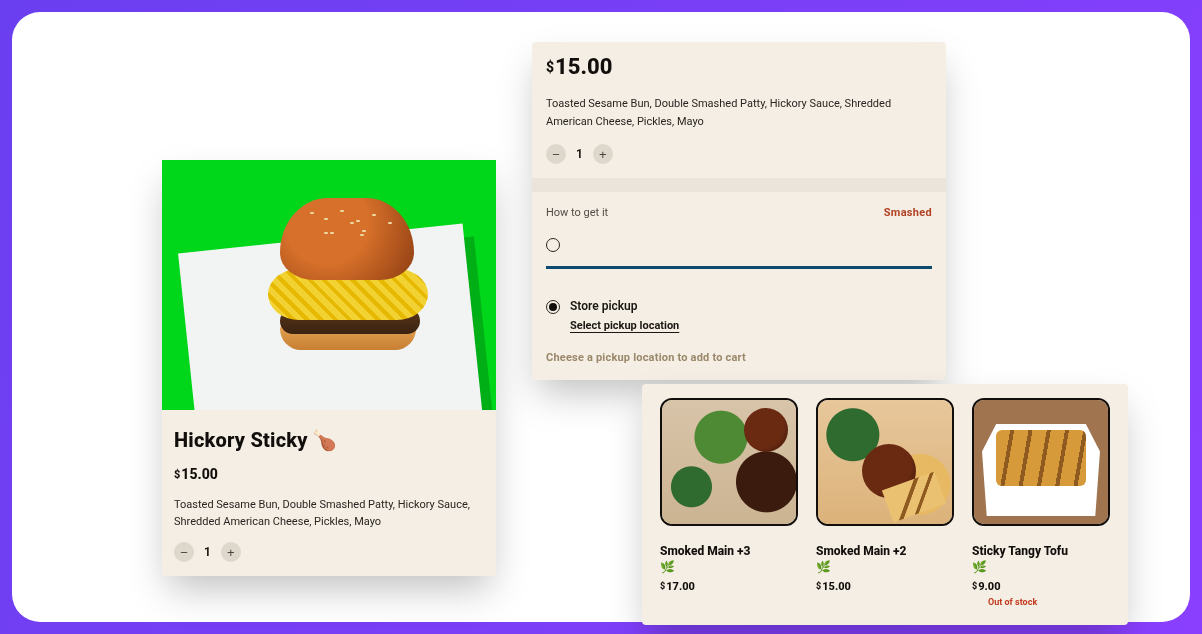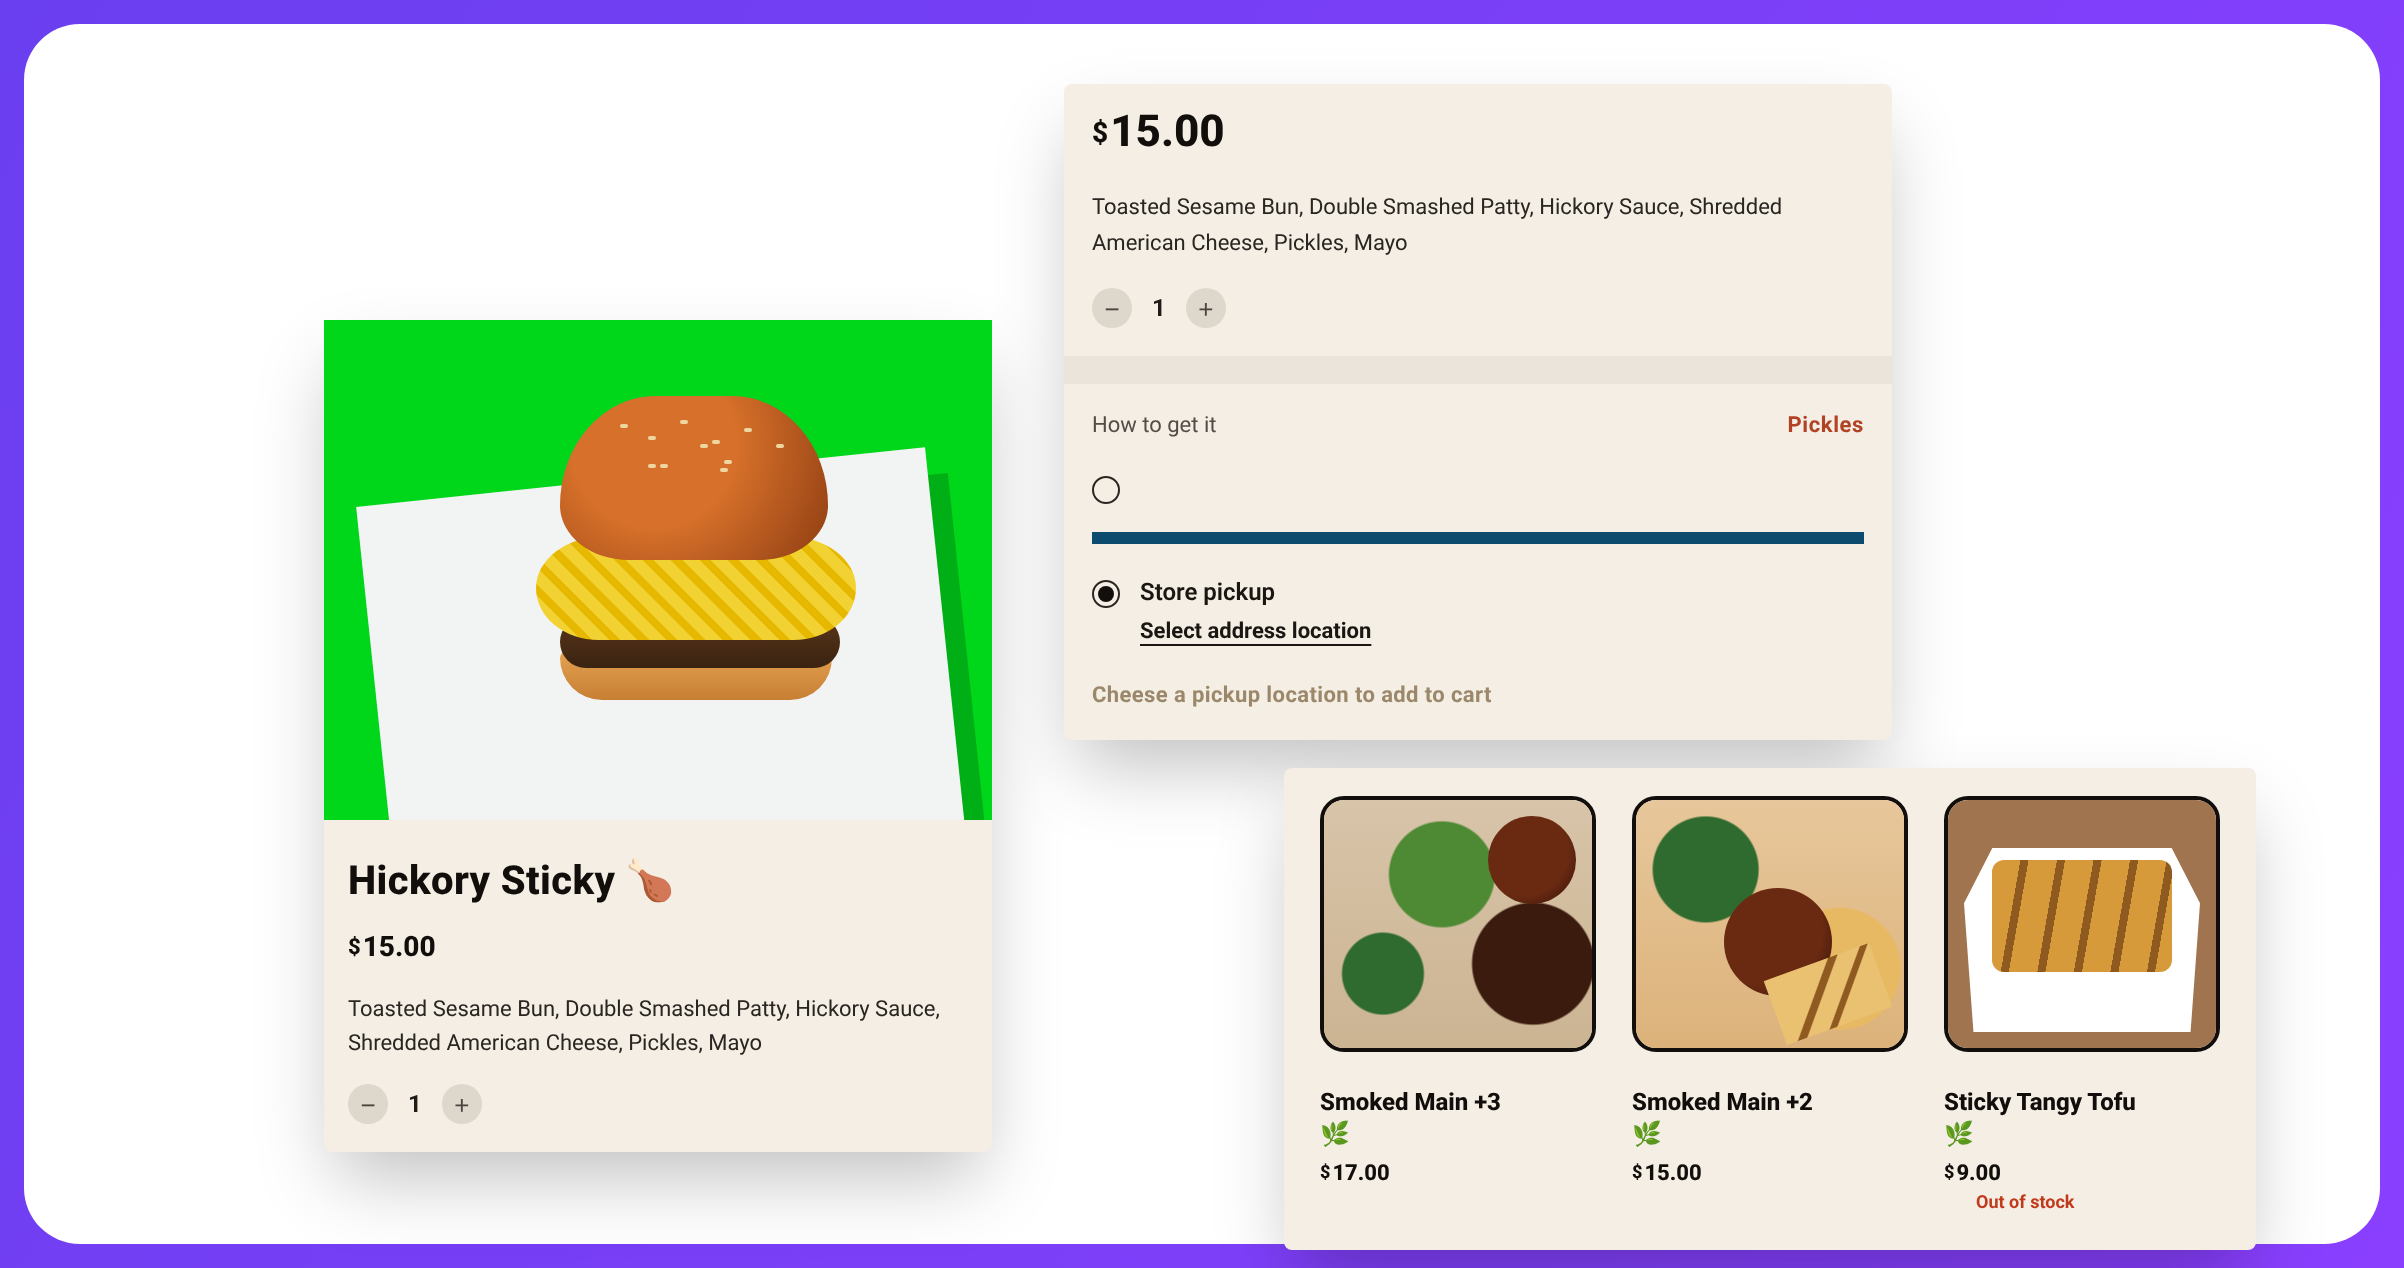--- a/index.html
+++ b/index.html
@@ -98,21 +98,21 @@
   .card-b-top { padding: 12px 14px 14px; }
   .b-price { font-weight:800; font-size:22px; color:#120e0b; margin-bottom:16px; }
   .b-price .cur { font-size:14px; vertical-align:2px; margin-right:1px; }
   .b-desc { font-size:11px; line-height:1.6; color:#292521; margin-bottom:14px; max-width: 370px;}
   .gap { height: 14px; background:#eae4da; }
   .card-b-bottom { padding: 14px 14px 16px; }
   .head-row { display:flex; justify-content:space-between; align-items:center; font-size:11px; margin-bottom:14px;}
   .head-row .label { color:#524d47;text-align:right; }
   .head-row .req { color:#b24224; font-weight:700; letter-spacing:.3px; }
   .opt { display:flex; align-items:flex-start; gap:10px; padding: 4px 0 14px; }
-  .opt + .opt { border-top:6px solid #0c4a6e; padding-top:17px; }
+  .opt + .opt { border-top:3px solid #0c4a6e; padding-top:30px; }
   .radio {
     flex:0 0 14px; width:14px; height:14px; border-radius:50%;
     border:1.5px solid #2b2622; margin-top:1px; position:relative;
   }
   .radio.checked::after{
     content:""; position:absolute; inset:2px; border-radius:50%; background:#120e0b;
   }
   .opt .txt { font-size:12px; color:#1a1612; font-weight:600; }
   .opt .sub { font-size:11px; color:#1a1612; font-weight:700; text-decoration:underline; text-underline-offset:3px; margin-top:6px; display:inline-block; }
   .hint { font-size:11px; font-weight:700; color:#9b886a; margin-top:4px; letter-spacing:.2px; }
@@ -188,32 +188,32 @@
       <div class="qty">
         <button>−</button>
         <span class="val">1</span>
         <button>+</button>
       </div>
     </div>
     <div class="gap"></div>
     <div class="card-b-bottom">
       <div class="head-row">
         <span class="label">How to get it</span>
-        <span class="req">Pickles</span>
+        <span class="req">Smashed</span>
       </div>
 
       <div class="opt">
         <span class="radio"></span>
       </div>
 
       <div class="opt">
         <span class="radio checked"></span>
         <div>
           <div class="txt">Store pickup</div>
-          <a class="sub">Select address location</a>
+          <a class="sub">Select pickup location</a>
         </div>
       </div>
 
       <div class="hint">Cheese a pickup location to add to cart</div>
     </div>
   </div>
 
   <div class="card card-c">
     <div class="grid">
       <div class="tile">

